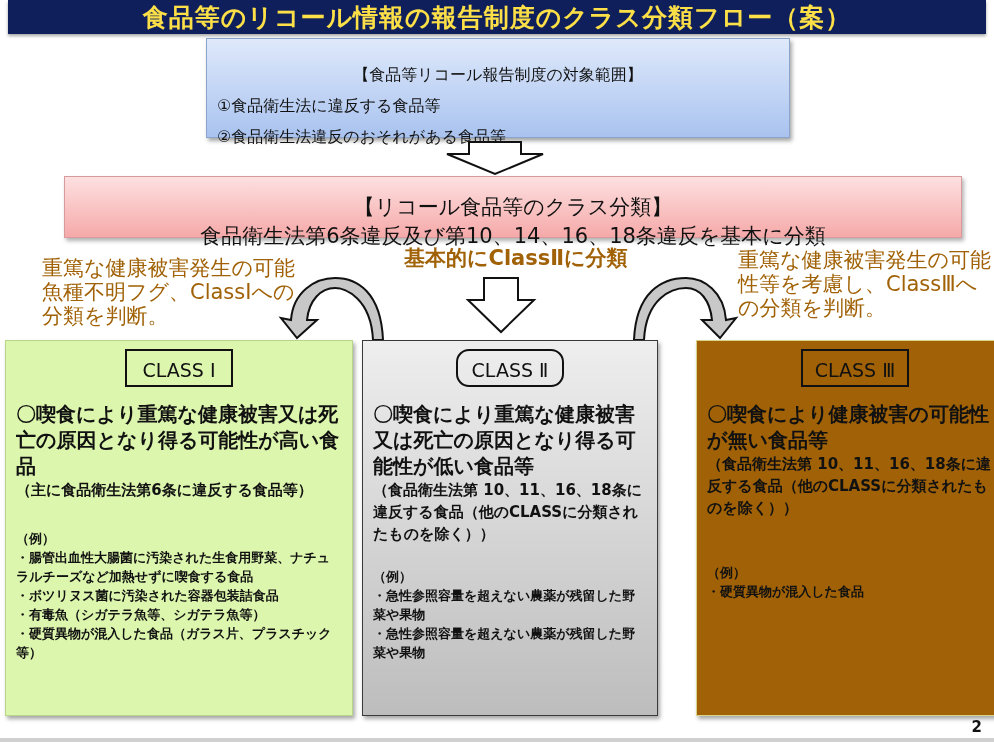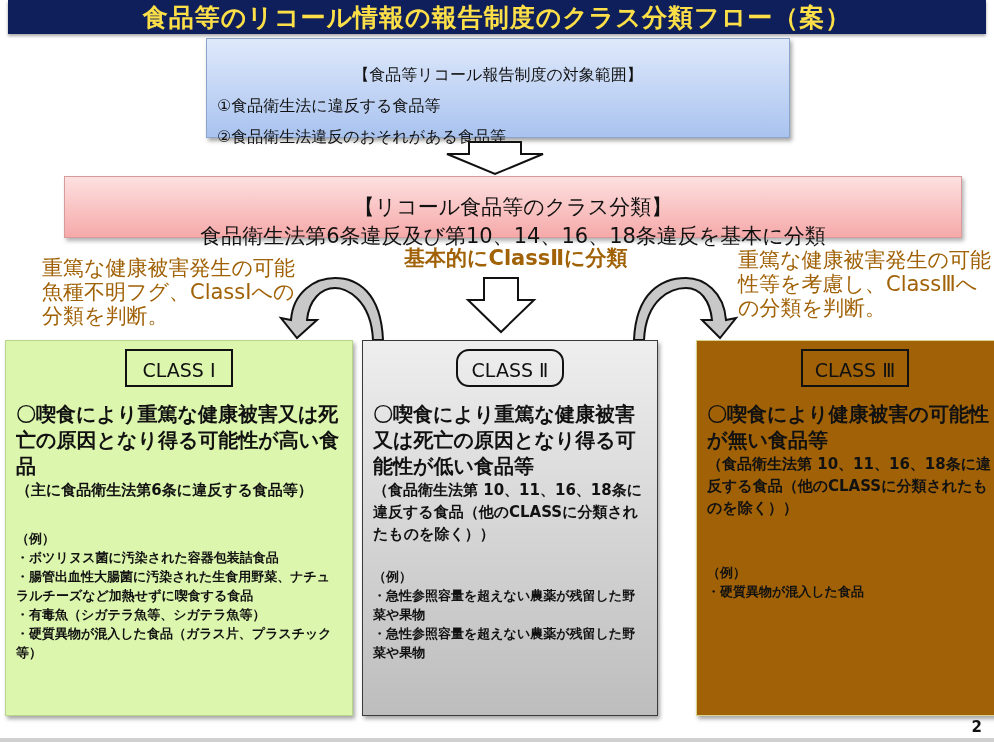--- a/index.html
+++ b/index.html
@@ -103,22 +103,22 @@
 
 <svg class="arrow" style="left:632px;top:278px;" width="110" height="64">
   <path d="M2,62 L12,62 C14,20 40,10 54,10 C68,10 78,22 80,42 L70,42 L88,60 L104,40 L94,42 C92,14 72,0 54,0 C30,0 4,14 2,62 Z" fill="#c8c8c8" stroke="#111" stroke-width="2"></path>
 </svg>
 
 <div class="col col1">
   <div class="badge">CLASS Ⅰ</div>
   <div class="lead">〇喫食により重篤な健康被害又は死亡の原因となり得る可能性が高い食品</div>
   <div class="sub">（主に食品衛生法第6条に違反する食品等）</div>
   <div class="ex ex-hd" style="margin-top:28px;">（例）</div>
+  <div class="ex">・腸管出血性大腸菌に汚染された生食用野菜、ナチュラルチーズなど加熱せずに喫食する食品</div>
   <div class="ex">・ボツリヌス菌に汚染された容器包装詰食品</div>
-  <div class="ex">・腸管出血性大腸菌に汚染された生食用野菜、ナチュラルチーズなど加熱せずに喫食する食品</div>
   <div class="ex">・有毒魚（シガテラ魚等、シガテラ魚等）</div>
   <div class="ex">・硬質異物が混入した食品（ガラス片、プラスチック等）</div>
 </div>
 
 <div class="col col2">
   <div class="badge">CLASS Ⅱ</div>
   <div class="lead">〇喫食により重篤な健康被害又は死亡の原因となり得る可能性が低い食品等</div>
   <div class="sub">（食品衛生法第 10、11、16、18条に違反する食品（他のCLASSに分類されたものを除く））</div>
   <div class="ex ex-hd">（例）</div>
   <div class="ex">・急性参照容量を超えない農薬が残留した野菜や果物</div>

